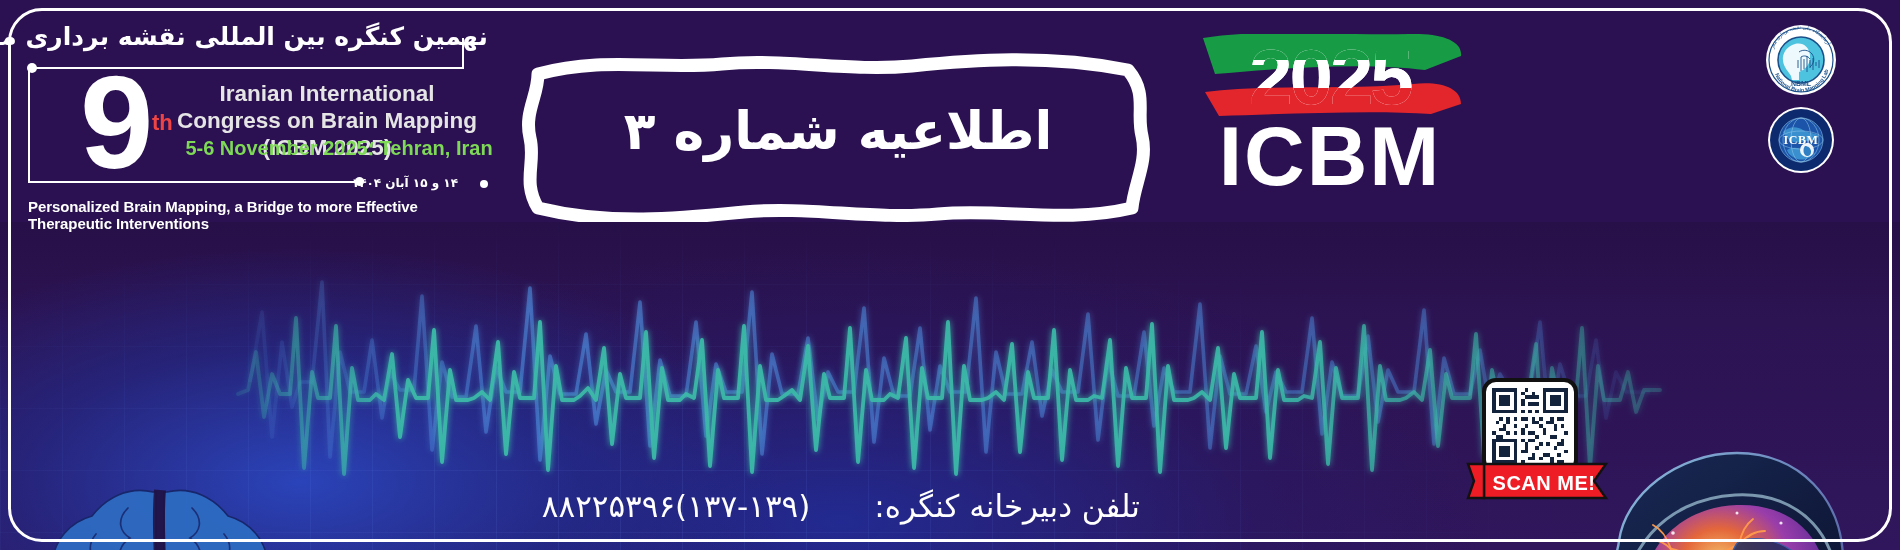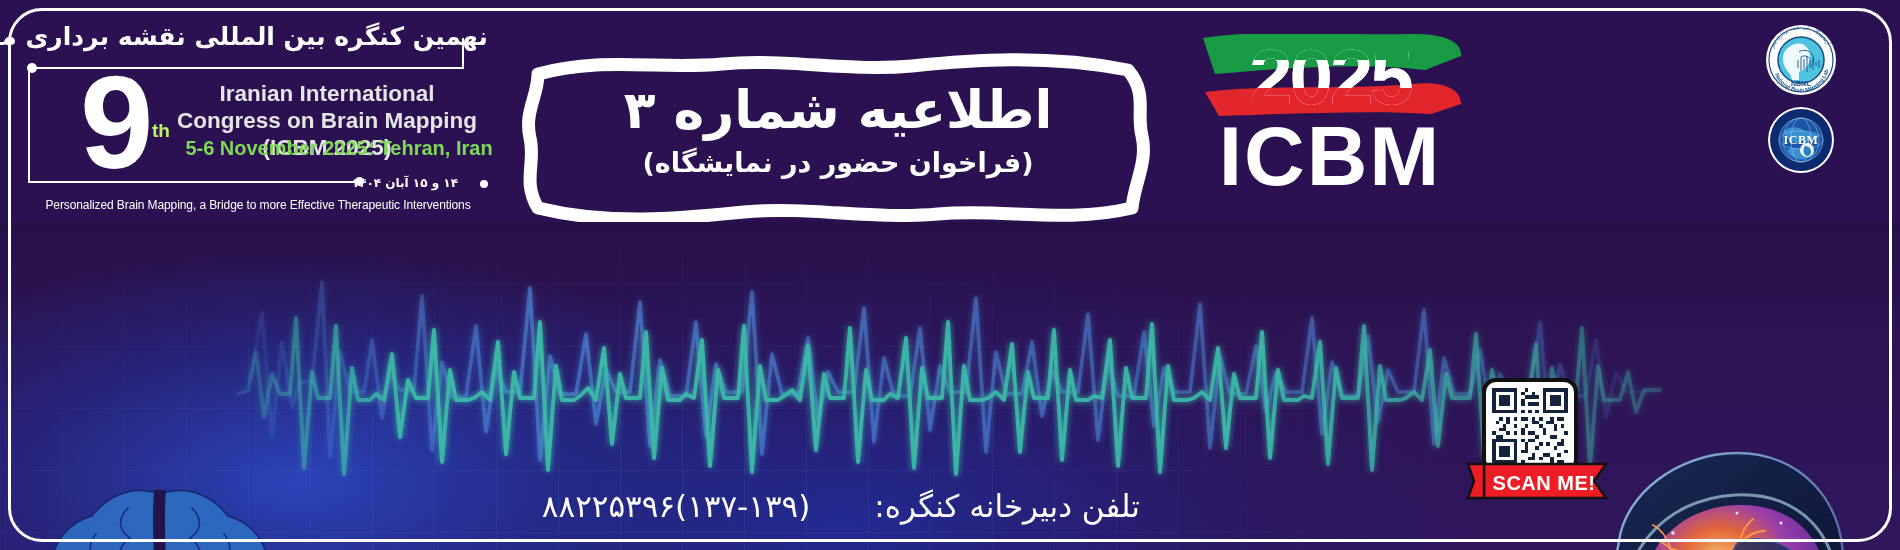--- a/index.html
+++ b/index.html
@@ -70,22 +70,22 @@
   #logo-box-dot-l{
     position:absolute; left:327px; top:157px; width:9px; height:9px;
     border-radius:50%; background:#fff;
   }
   #nine{
     position:absolute; left:52px; top:44px;
     font-size:132px; line-height:118px; font-weight:bold; color:#fff;
     font-family:"Liberation Sans", sans-serif;
   }
   #nine-th{
-    position:absolute; left:124px; top:100px;
-    font-size:19px; color:#bef264; font-weight:bold;
+    position:absolute; left:124px; top:90px;
+    font-size:22px; color:#ef4444; font-weight:bold;
     font-family:"Liberation Sans", sans-serif;
   }
   #eng-1{
     position:absolute; left:140px; top:60px; width:318px;
     text-align:center; color:#e5e5e5; font-weight:bold;
     font-size:22.5px; line-height:27px;
     font-family:"Liberation Sans", sans-serif;
   }
   #eng-date{
     position:absolute; left:152px; top:116px; width:318px;
@@ -98,22 +98,22 @@
     text-align:right; color:#fff; font-weight:bold;
     font-size:12px; direction:rtl; white-space:nowrap;
     font-family:"DejaVu Sans", sans-serif;
   }
   #fa-date-dot{
     position:absolute; left:452px; top:160px; width:8px; height:8px;
     border-radius:50%; background:#fff;
   }
   #tagline{
     position:absolute; left:0px; top:178px; width:460px;
-    text-align:center; color:#fff; font-weight:normal;
-    font-size:12px; letter-spacing:-0.1px;
+    text-align:left; color:#fff; font-weight:bold;
+    font-size:15px; letter-spacing:-0.1px;
     font-family:"Liberation Sans", sans-serif;
   }
 
   
   #plaque-wrap{
     position:absolute; left:508px; top:40px; width:660px; height:182px;
     z-index:32;
   }
   #plaque-wrap svg{ position:absolute; left:0; top:0; }
   #plaque-text{
@@ -436,21 +436,20 @@
     <svg viewBox="0 0 660 182" width="660" height="182">
       <path fill="none" stroke="#ffffff" stroke-width="13" stroke-linejoin="round" stroke-linecap="round" d="M30,34 C96,16 150,30 214,24 C278,18 340,32 404,26
            C462,20 540,14 620,30
            C640,54 628,72 634,96 C640,122 626,144 624,168
            C556,184 494,168 430,174 C366,180 300,166 236,172
            C176,178 104,186 30,168
            C14,142 28,122 22,98 C16,72 30,56 30,34 Z"></path>
     </svg>
     <div id="plaque-text">
       <div id="plaque-title">اطلاعیه شماره ۳</div>
-      <div id="plaque-sub">(فراخوان حضور در نمایشگاه)</div>
     </div>
   </div>
 
   <div id="icbm-logo">
     <svg id="year-2025" viewBox="0 0 270 84">
       <defs>
         <clipPath id="clipYear">
           <text x="135" y="70" text-anchor="middle" font-family="Liberation Sans, sans-serif" font-size="78" font-weight="bold" letter-spacing="-3">2025</text>
         </clipPath>
       </defs>

